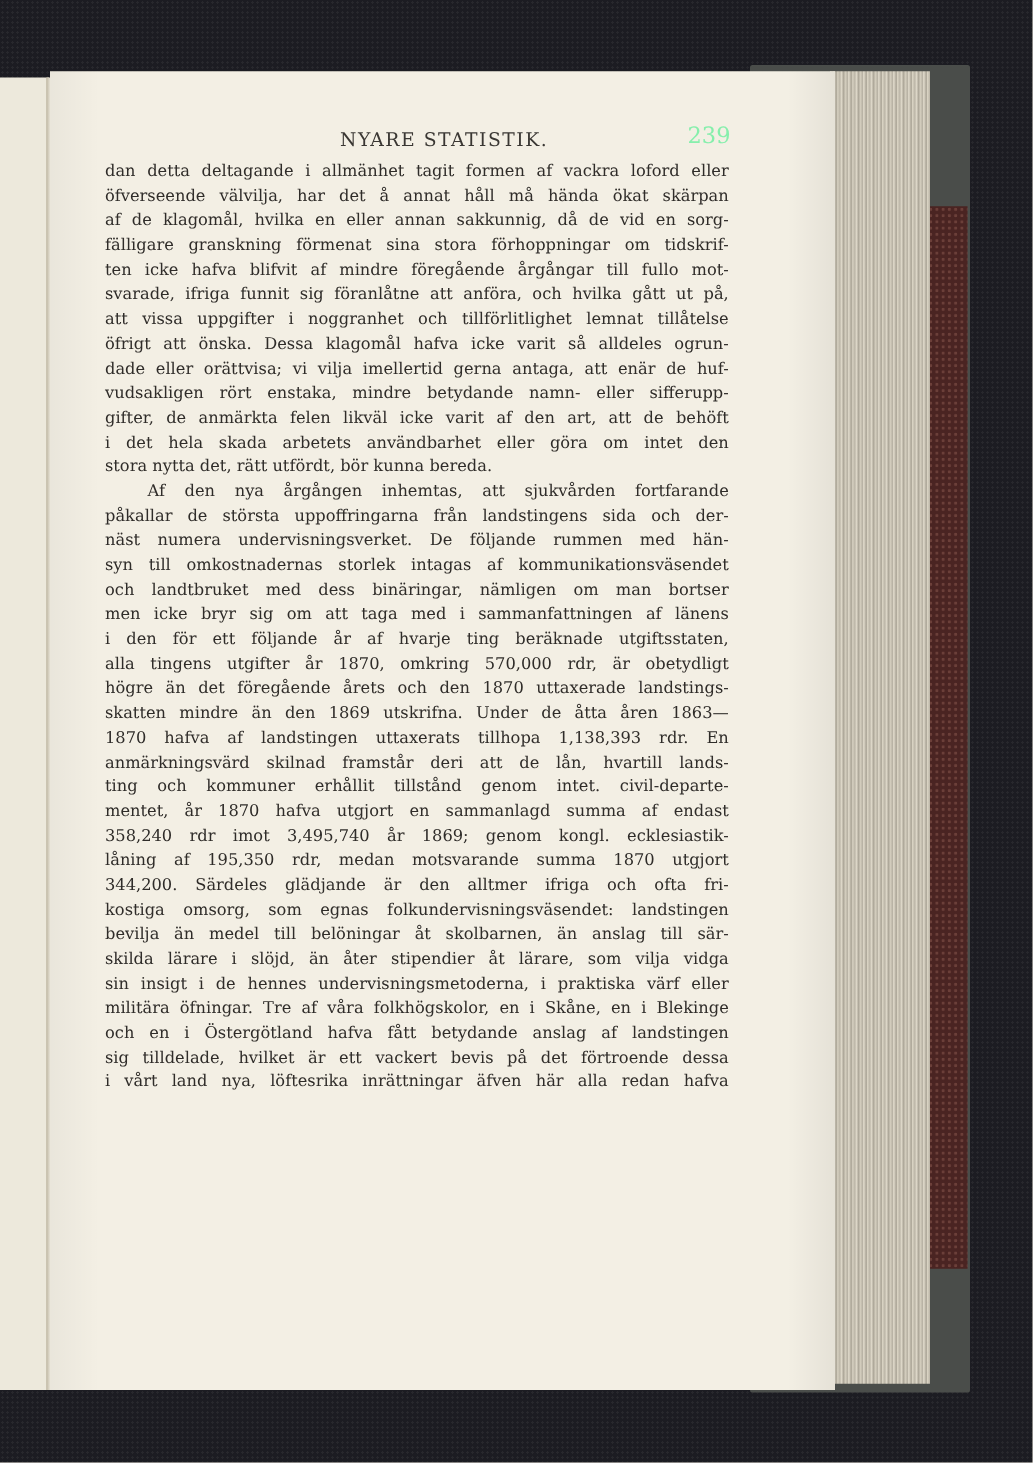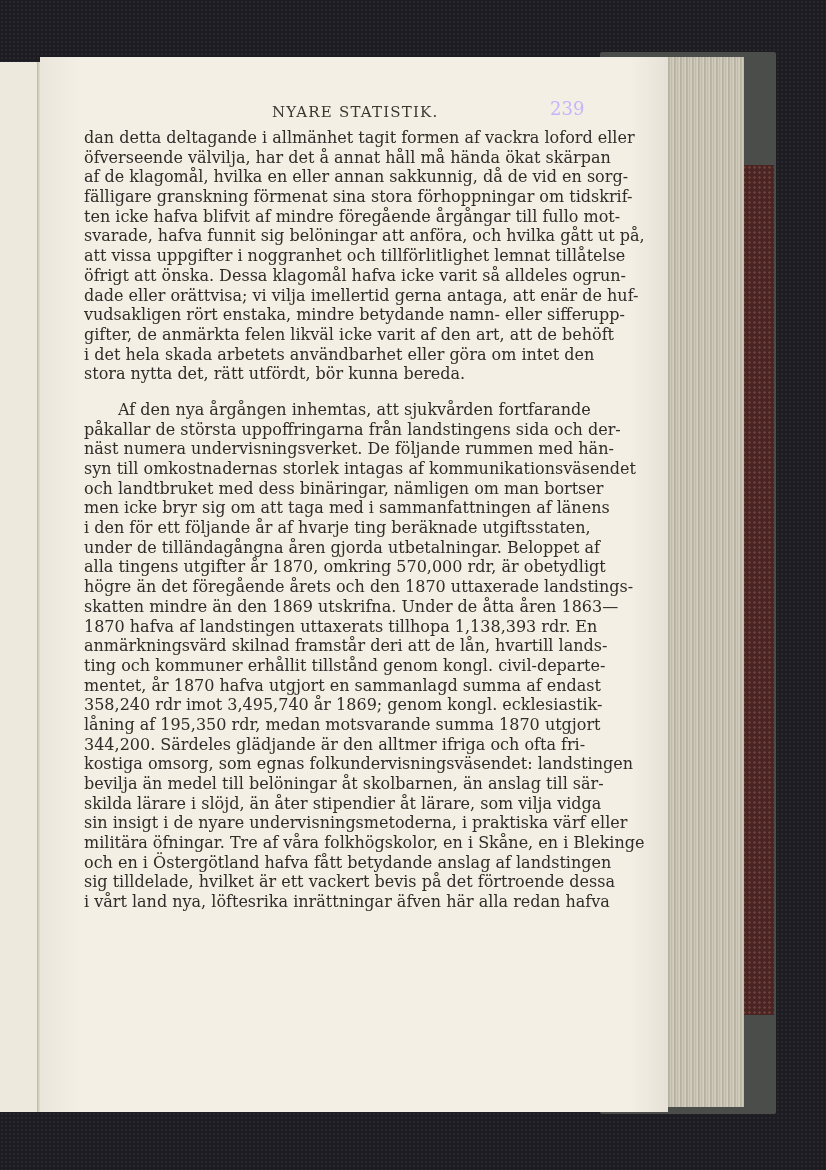--- a/index.html
+++ b/index.html
@@ -40,32 +40,32 @@
   }
   .running-head {
     position:absolute; left:40px; top:98px; width:628px; height:24px;
   }
   .running-title {
     position:absolute; left:232px; top:5px;
     font-size:15px; letter-spacing:1.2px; color:#3a3733;
   }
   .page-number {
     position:absolute; left:510px; top:0px;
-    font-size:18px; color:#c4b5fd;
+    font-size:18px; color:#86efac;
   }
   .body-text {
     position:absolute; left:84px; top:128px; width:499px;
-    font-size:16px; line-height:19.7px; color:#2f2c29;
+    font-size:13px; line-height:19.7px; color:#2f2c29;
   }
   .line {
     display:block; white-space:nowrap; text-align:justify; text-align-last:justify;
     height:19.7px; overflow:visible;
   }
   .line.last { text-align-last:left; }
-  .line.indent { padding-left:34px;margin-top:16px; }
+  .line.indent { padding-left:34px; }
 </style>
 </head>
 <body>
 
 <div class="cover"></div>
 <div class="cover-leather"></div>
 <div class="page-stack"></div>
 <div class="left-page"></div>
 <div class="gutter"></div>
 <div class="page"></div>
@@ -74,47 +74,46 @@
   <span class="running-title">NYARE STATISTIK.</span>
   <span class="page-number">239</span>
 </div>
 
 <div class="body-text">
   <span class="line">dan detta deltagande i allmänhet tagit formen af vackra loford eller</span>
   <span class="line">öfverseende välvilja, har det å annat håll må hända ökat skärpan</span>
   <span class="line">af de klagomål, hvilka en eller annan sakkunnig, då de vid en sorg-</span>
   <span class="line">fälligare granskning förmenat sina stora förhoppningar om tidskrif-</span>
   <span class="line">ten icke hafva blifvit af mindre föregående årgångar till fullo mot-</span>
-  <span class="line">svarade, hafva funnit sig belöningar att anföra, och hvilka gått ut på,</span>
+  <span class="line">svarade, ifriga funnit sig föranlåtne att anföra, och hvilka gått ut på,</span>
   <span class="line">att vissa uppgifter i noggranhet och tillförlitlighet lemnat tillåtelse</span>
   <span class="line">öfrigt att önska. Dessa klagomål hafva icke varit så alldeles ogrun-</span>
   <span class="line">dade eller orättvisa; vi vilja imellertid gerna antaga, att enär de huf-</span>
   <span class="line">vudsakligen rört enstaka, mindre betydande namn- eller sifferupp-</span>
   <span class="line">gifter, de anmärkta felen likväl icke varit af den art, att de behöft</span>
   <span class="line">i det hela skada arbetets användbarhet eller göra om intet den</span>
   <span class="line last">stora nytta det, rätt utfördt, bör kunna bereda.</span>
   <span class="line indent">Af den nya årgången inhemtas, att sjukvården fortfarande</span>
   <span class="line">påkallar de största uppoffringarna från landstingens sida och der-</span>
   <span class="line">näst numera undervisningsverket. De följande rummen med hän-</span>
   <span class="line">syn till omkostnadernas storlek intagas af kommunikationsväsendet</span>
   <span class="line">och landtbruket med dess binäringar, nämligen om man bortser</span>
   <span class="line">men icke bryr sig om att taga med i sammanfattningen af länens</span>
   <span class="line">i den för ett följande år af hvarje ting beräknade utgiftsstaten,</span>
-  <span class="line">under de tilländagångna åren gjorda utbetalningar. Beloppet af</span>
   <span class="line">alla tingens utgifter år 1870, omkring 570,000 rdr, är obetydligt</span>
   <span class="line">högre än det föregående årets och den 1870 uttaxerade landstings-</span>
   <span class="line">skatten mindre än den 1869 utskrifna. Under de åtta åren 1863—</span>
   <span class="line">1870 hafva af landstingen uttaxerats tillhopa 1,138,393 rdr. En</span>
   <span class="line">anmärkningsvärd skilnad framstår deri att de lån, hvartill lands-</span>
-  <span class="line">ting och kommuner erhållit tillstånd genom kongl. civil-departe-</span>
+  <span class="line">ting och kommuner erhållit tillstånd genom intet. civil-departe-</span>
   <span class="line">mentet, år 1870 hafva utgjort en sammanlagd summa af endast</span>
   <span class="line">358,240 rdr imot 3,495,740 år 1869; genom kongl. ecklesiastik-</span>
   <span class="line">låning af 195,350 rdr, medan motsvarande summa 1870 utgjort</span>
   <span class="line">344,200. Särdeles glädjande är den alltmer ifriga och ofta fri-</span>
   <span class="line">kostiga omsorg, som egnas folkundervisningsväsendet: landstingen</span>
   <span class="line">bevilja än medel till belöningar åt skolbarnen, än anslag till sär-</span>
   <span class="line">skilda lärare i slöjd, än åter stipendier åt lärare, som vilja vidga</span>
-  <span class="line">sin insigt i de nyare undervisningsmetoderna, i praktiska värf eller</span>
+  <span class="line">sin insigt i de hennes undervisningsmetoderna, i praktiska värf eller</span>
   <span class="line">militära öfningar. Tre af våra folkhögskolor, en i Skåne, en i Blekinge</span>
   <span class="line">och en i Östergötland hafva fått betydande anslag af landstingen</span>
   <span class="line">sig tilldelade, hvilket är ett vackert bevis på det förtroende dessa</span>
   <span class="line">i vårt land nya, löftesrika inrättningar äfven här alla redan hafva</span>
 </div>
 
 </body></html>

